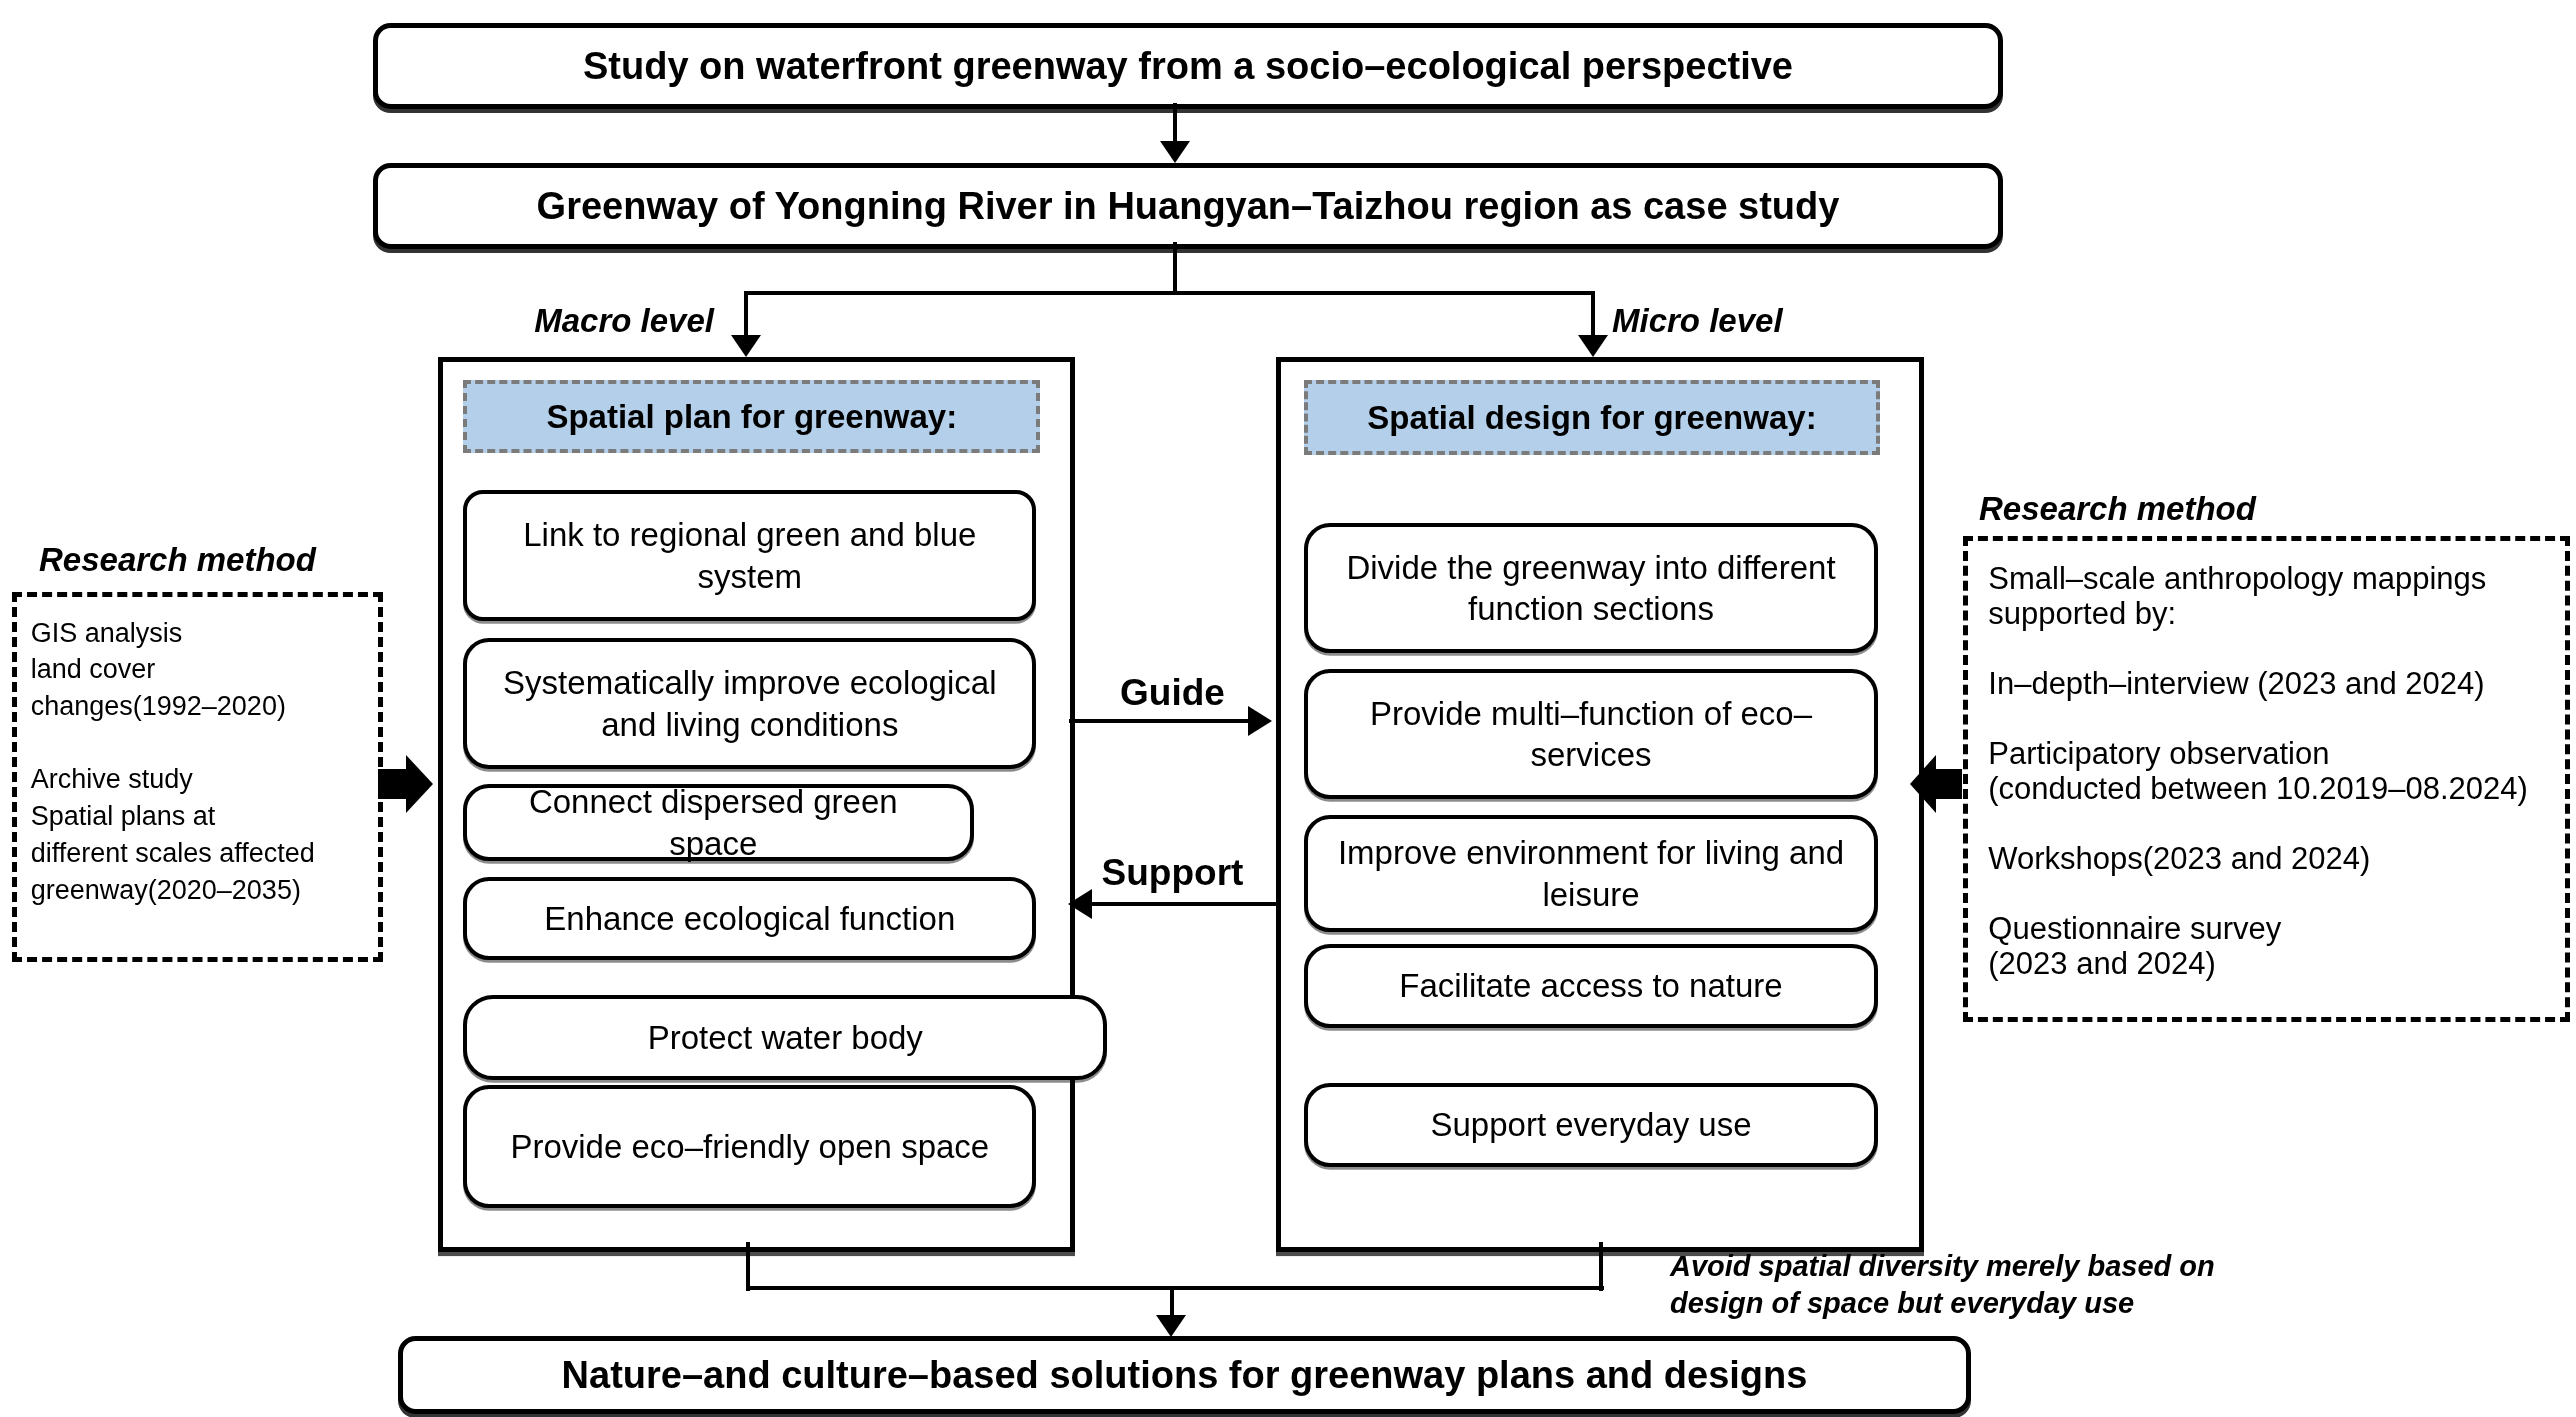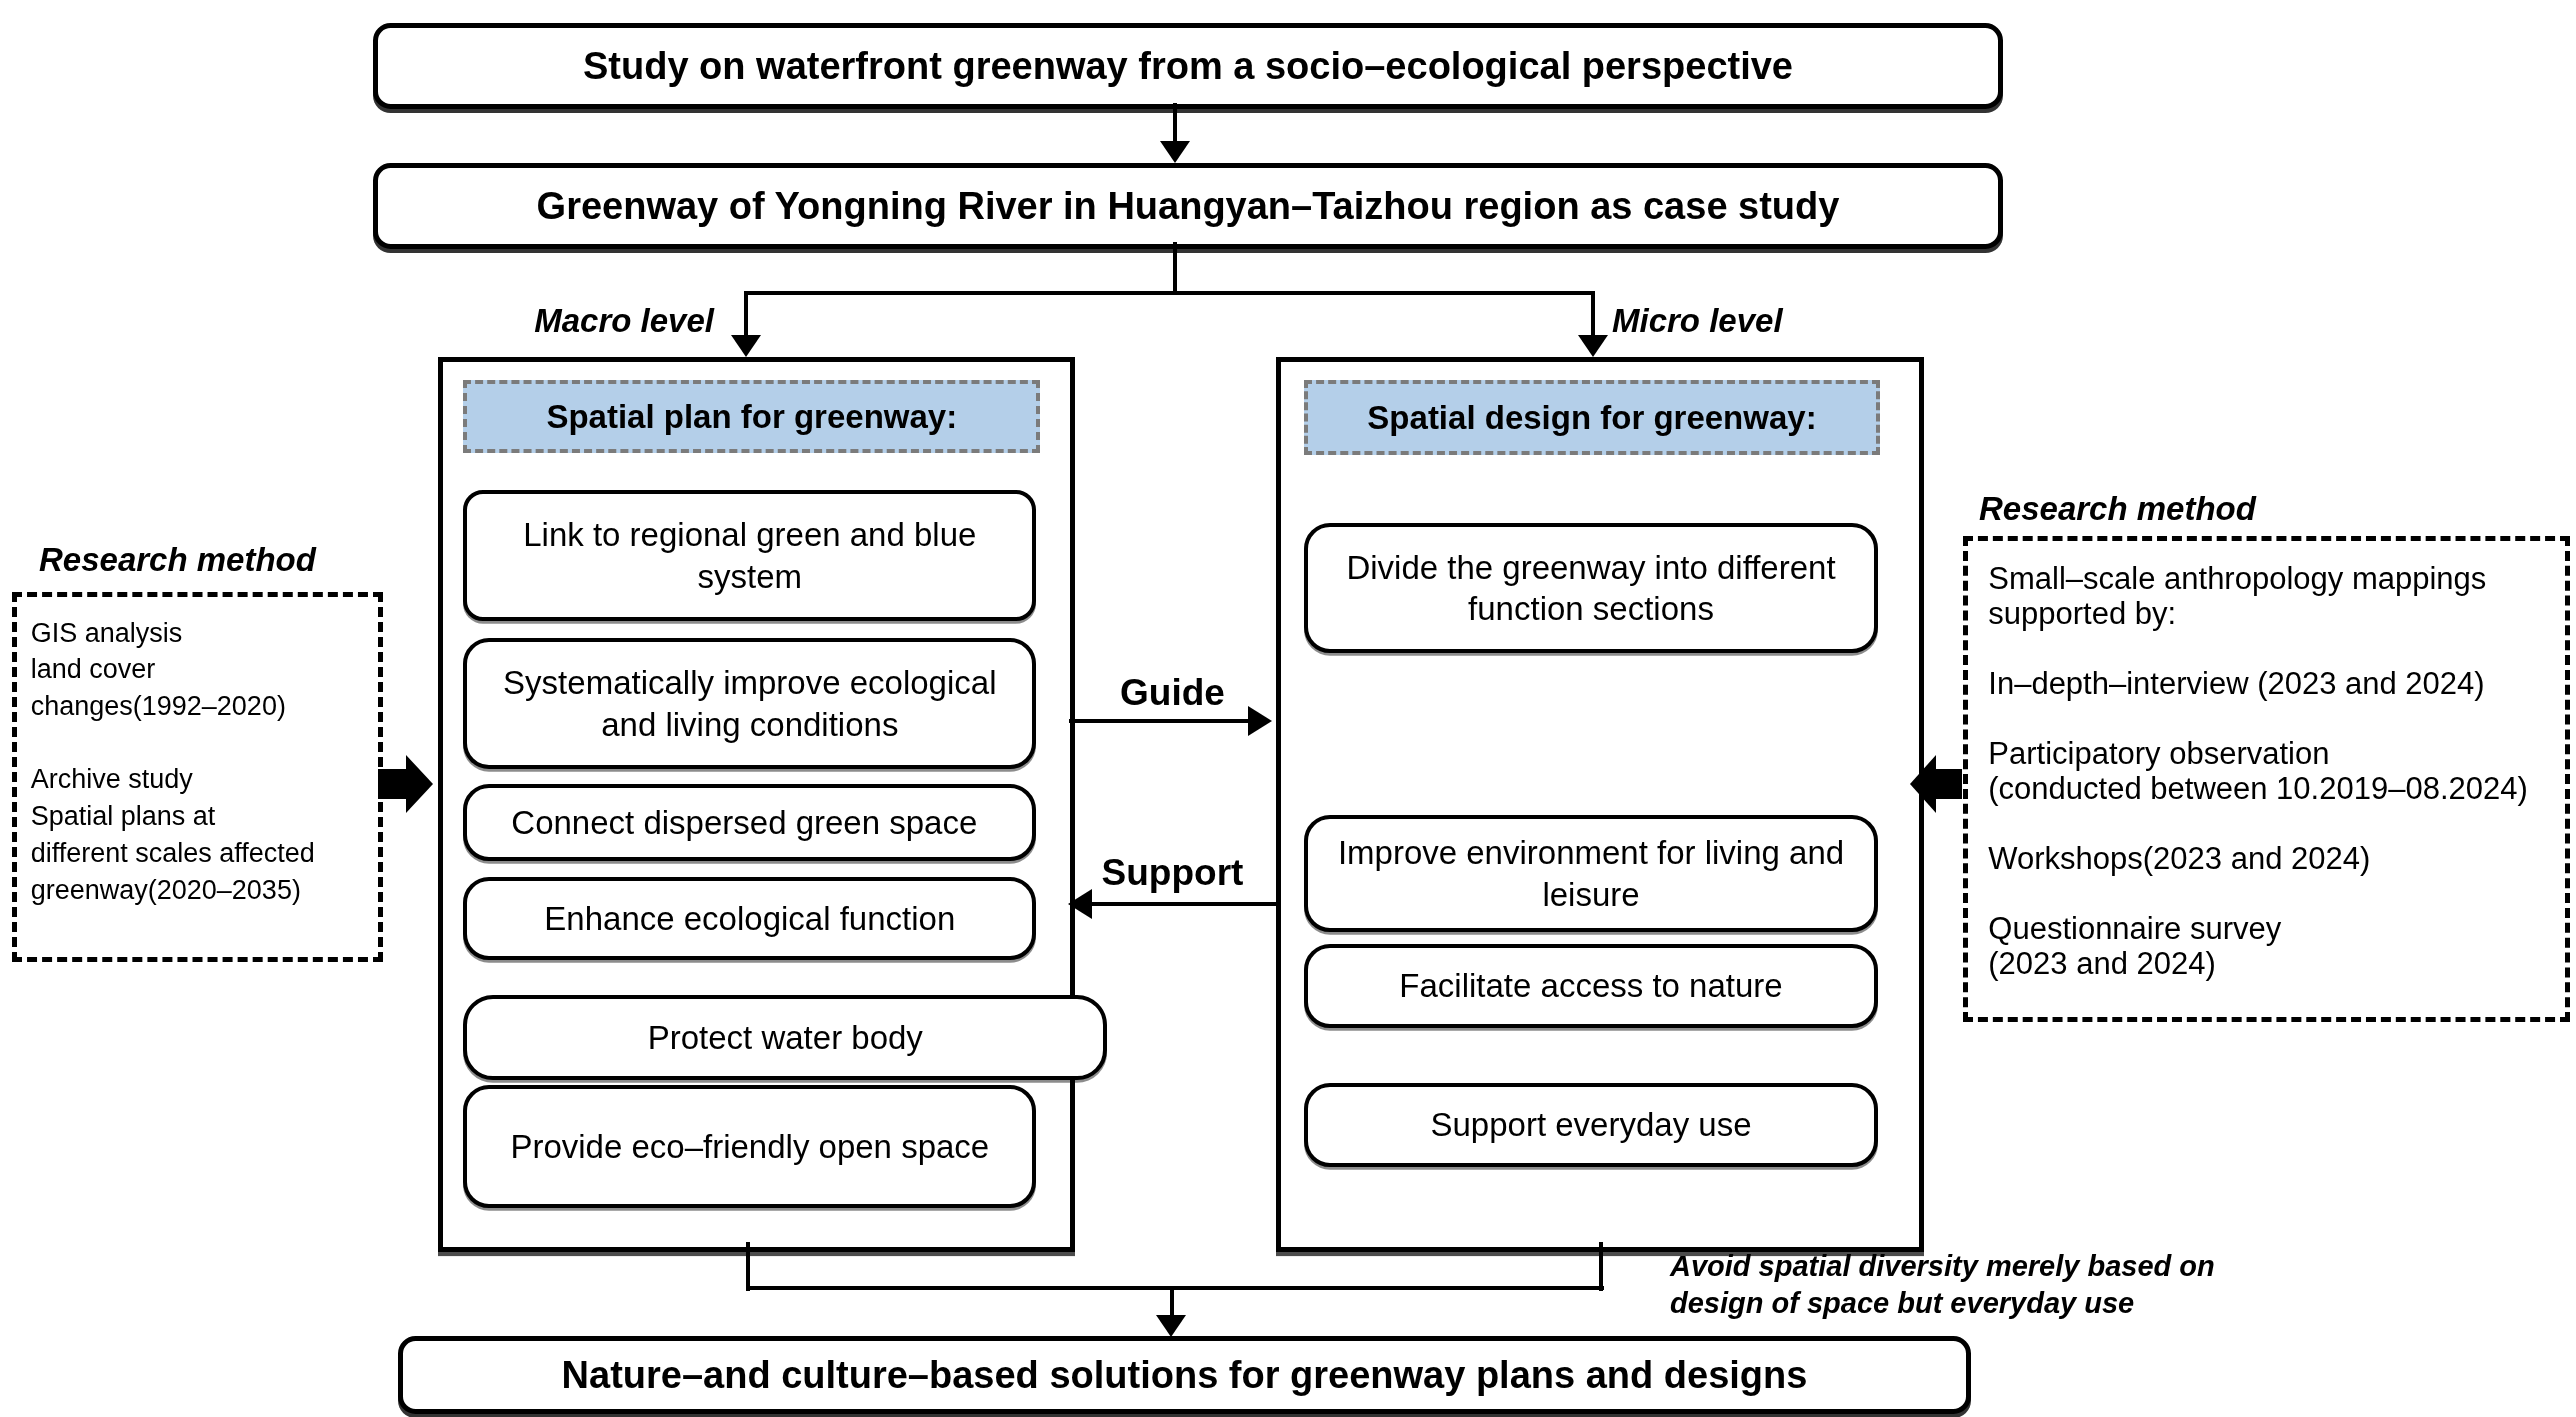--- a/index.html
+++ b/index.html
@@ -68,31 +68,32 @@
 
   <div class="levellabel" style="left:430px;top:302px;width:284px;text-align:right;">Macro level</div>
   <div class="levellabel" style="left:1612px;top:302px;width:312px;text-align:left;">Micro level</div>
 
   <div class="column" style="left:438px;top:357px;width:627px;height:885px;">
     <div class="colheader" style="left:20.3px;top:18.3px;width:577px;height:73px;box-sizing:border-box;">
       <span>Spatial plan for greenway:</span>
     </div>
     <div class="item" style="left:20.3px;top:128px;width:573px;height:131px;border-radius:20px;">Link to regional green and blue system</div>
     <div class="item" style="left:20.3px;top:276px;width:573px;height:131px;">Systematically improve ecological and living conditions</div>
-    <div class="item" style="left:20.3px;top:422px;width:573px;height:77px;padding-left:16px;">Connect dispersed green space</div>
+    <div class="item" style="left:20.3px;top:422px;width:511px;height:77px;padding-left:16px;">Connect dispersed green space</div>
     <div class="item" style="left:20.3px;top:515px;width:573px;height:83px;">Enhance ecological function</div>
     <div class="item" style="left:20.3px;top:633px;width:644px;height:85px;border-radius:30px;">Protect water body</div>
     <div class="item" style="left:20.3px;top:723px;width:573px;height:123px;">Provide eco–friendly open space</div>
   </div>
 
   <div class="column" style="left:1276px;top:357px;width:638px;height:885px;">
     <div class="colheader" style="left:23px;top:18.3px;width:576px;height:75px;box-sizing:border-box;">
       <span>Spatial design for greenway:</span>
     </div>
     <div class="item" style="left:23px;top:161px;width:574px;height:130px;">Divide the greenway into different function sections</div>
+    <div class="item" style="left:23px;top:307px;width:574px;height:130px;">Provide multi–function of eco–services</div>
     <div class="item" style="left:23px;top:453px;width:574px;height:117px;">Improve environment for living and leisure</div>
     <div class="item" style="left:23px;top:582px;width:574px;height:84px;">Facilitate access to nature</div>
     <div class="item" style="left:23px;top:681px;width:574px;height:84px;margin-top:40px;">Support everyday use</div>
   </div>
 
   <div class="flowlabel" style="left:1069px;top:672px;width:207px;">Guide</div>
   <div class="hline" style="left:1069px;top:719px;width:179px;"></div>
   <div class="head-right" style="left:1248px;top:706px;"></div>
 
   <div class="flowlabel" style="left:1069px;top:852px;width:207px;">Support</div>

